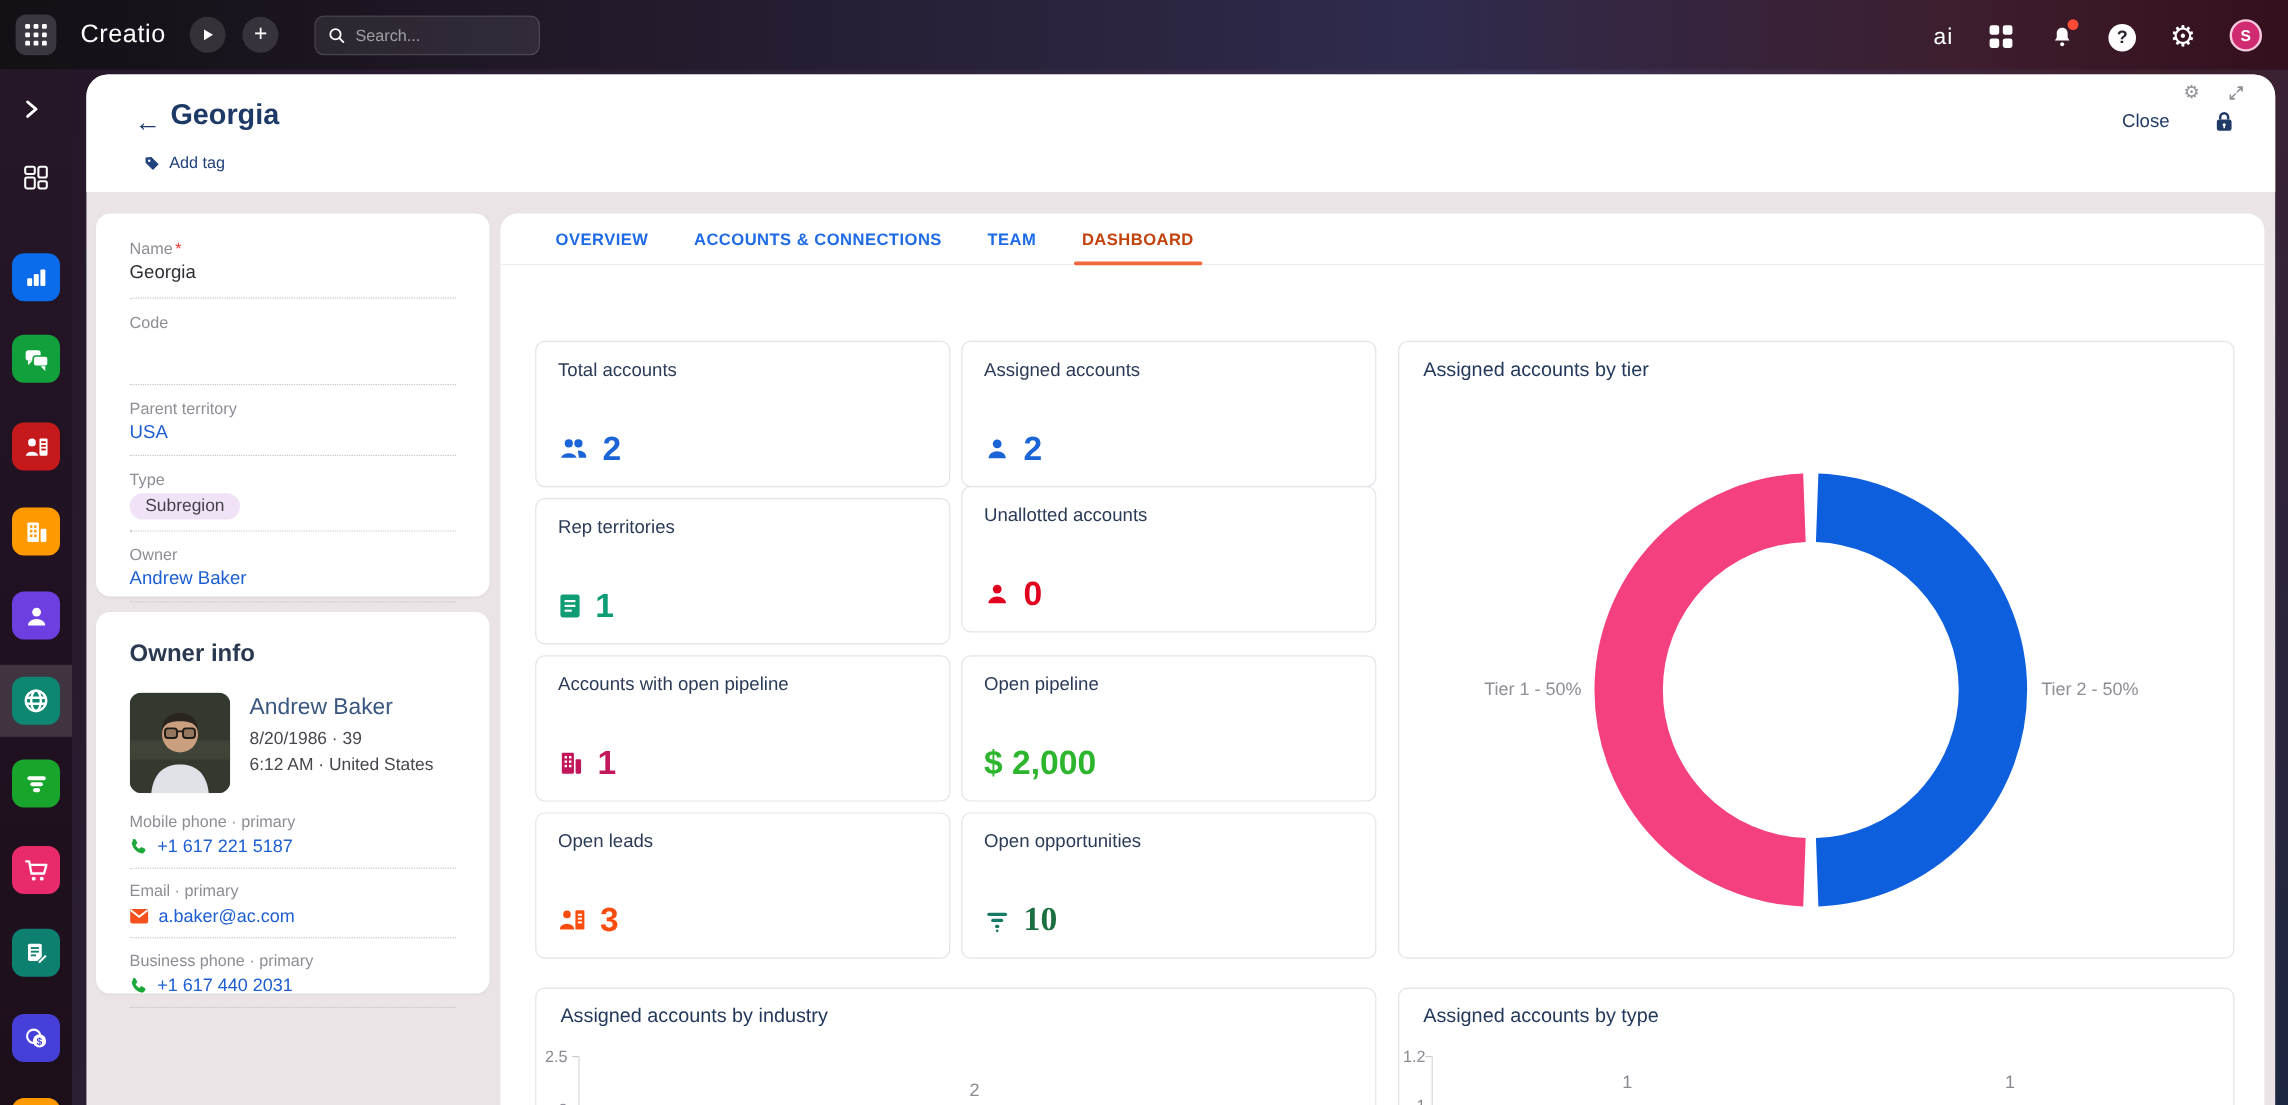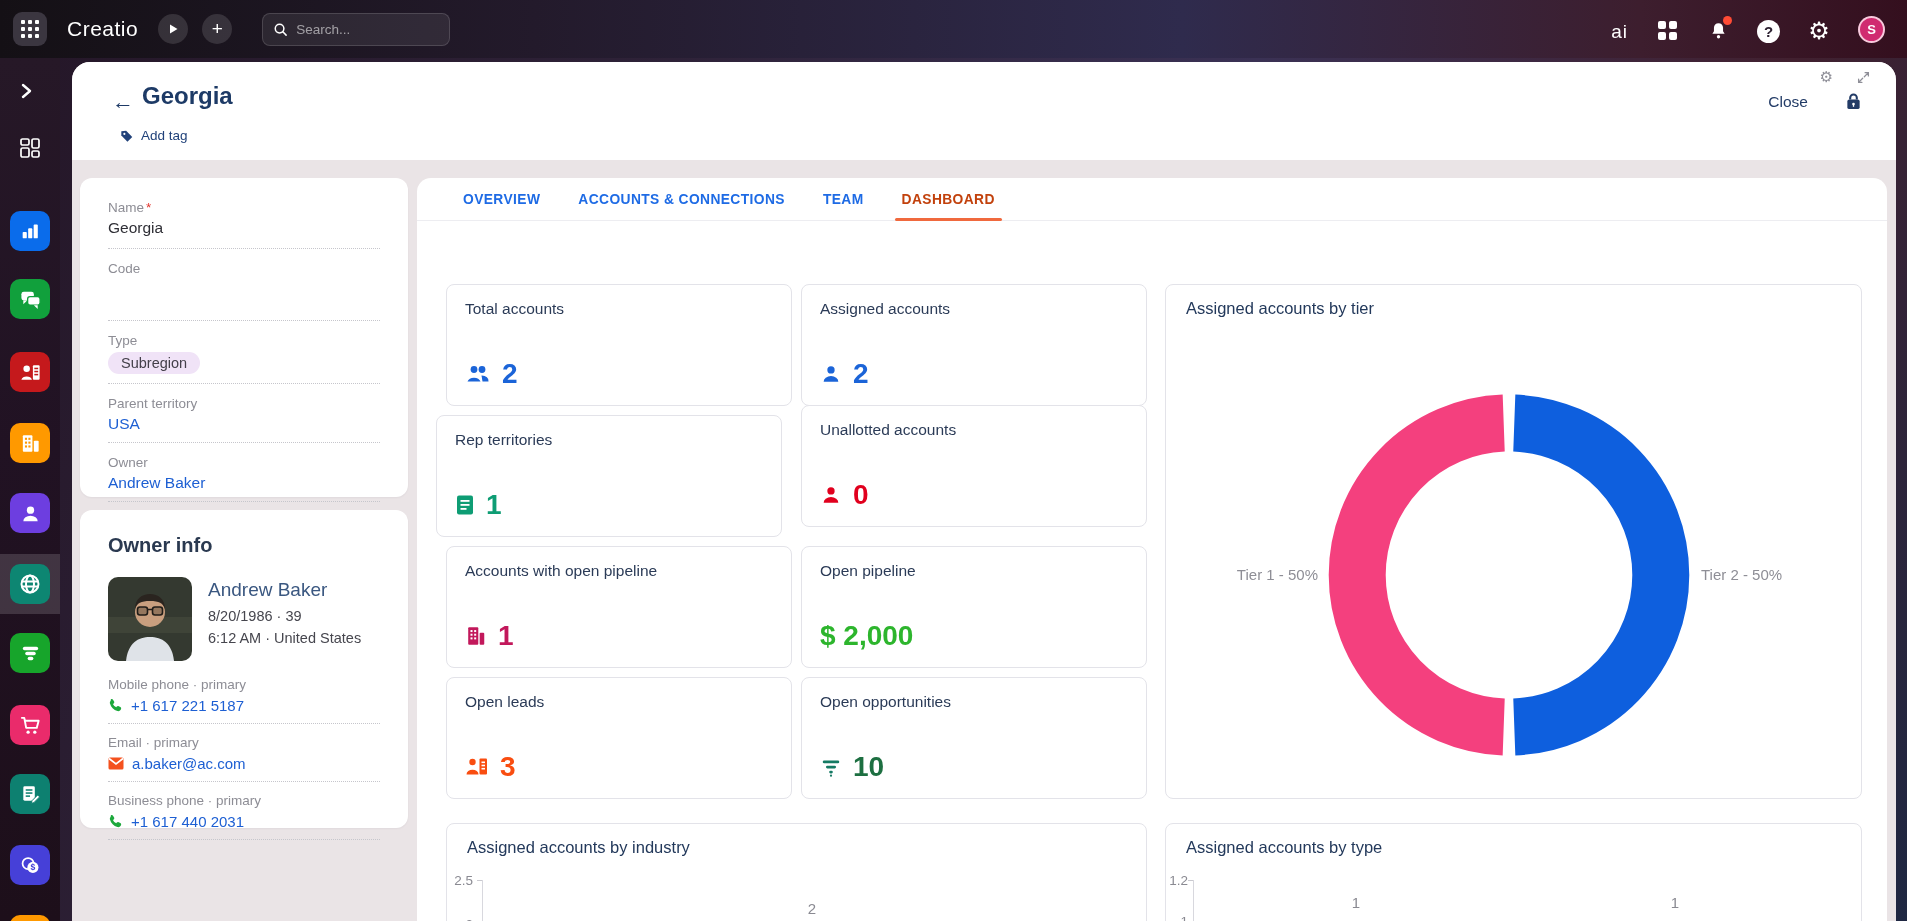--- a/index.html
+++ b/index.html
@@ -93,21 +93,21 @@
     height:3px; background:#f0693e; border-radius:2px; }
   .dash { position:relative; height:700px; }
 
   .mcard { position:absolute; width:346px; height:122px; background:#fff;
     border:1px solid #e3e3e9; border-radius:8px; padding:15px 18px; }
   .mlabel { font-size:15.5px; color:#2b3b57; }
   .mval { position:absolute; left:18px; bottom:15px; display:flex; align-items:center; gap:11px;
     font-size:28px; font-weight:bold; }
   .c-blue { color:#1b64d8; } .c-green { color:#0e9d74; } .c-red { color:#e1001e; }
   .c-crimson { color:#c2185b; } .c-bright { color:#2db52d;text-align:right; } .c-orange { color:#f94d10; }
-  .c-dgreen { color:#1d6f41; }
+  .c-dgreen { color:#1d6f41;font-family:Liberation Serif, serif; }
 
   .chart-card { position:absolute; background:#fff; border:1px solid #e3e3e9; border-radius:8px; }
   .chart-title { position:absolute; left:20px; top:14px; font-size:16.5px; color:#23395b; }
 
   .donut-card { left:748px; top:63px; width:697px; height:515px; }
   .donut-lbl { position:absolute; font-size:15px; color:#8e8e96; top:281px; }
   .donut-lbl.l1 { left:0; width:152px; text-align:right; }
   .donut-lbl.l2 { left:535px; }
 
   .bar-card-l { left:29px; top:602px; width:701px; height:400px; }
@@ -307,26 +307,26 @@
     <div class="panel-card fields-card">
       <div class="fgroup">
         <div class="flabel"><span>Name</span><span class="req">*</span></div>
         <div class="fvalue">Georgia</div>
       </div>
       <div class="fgroup" style="padding-bottom:20px">
         <div class="flabel">Code</div>
         <div class="fvalue"></div>
       </div>
       <div class="fgroup">
+        <div class="flabel">Parent territory</div>
+        <div class="flink">USA</div>
+      </div>
+      <div class="fgroup">
         <div class="flabel">Type</div>
         <span class="pill">Subregion</span>
-      </div>
-      <div class="fgroup">
-        <div class="flabel">Parent territory</div>
-        <div class="flink">USA</div>
       </div>
       <div class="fgroup">
         <div class="flabel">Owner</div>
         <div class="flink">Andrew Baker</div>
       </div>
     </div>
 
     <div class="panel-card owner-card">
       <div class="owner-title">Owner info</div>
       <div class="profile">
@@ -406,21 +406,21 @@
         <div class="mlabel">Assigned accounts</div>
         <div class="mval c-blue">
           <svg width="22" height="22" viewBox="0 0 24 24" fill="currentColor">
             <circle cx="12" cy="7.5" r="4"></circle>
               <path d="M4 20.5a8 6.2 0 0 1 16 0z"></path>
           </svg>
           <span>2</span>
         </div>
       </div>
 
-      <div class="mcard" style="left:19px;top:194px">
+      <div class="mcard" style="left:29px;top:194px">
         <div class="mlabel">Rep territories</div>
         <div class="mval c-green">
           <svg width="20" height="22" viewBox="0 0 20 22">
             <rect x="2" y="1.5" width="16" height="19" rx="2" fill="currentColor"></rect>
             <rect x="5.5" y="6" width="9" height="1.8" fill="#fff"></rect>
               <rect x="5.5" y="10" width="9" height="1.8" fill="#fff"></rect>
               <rect x="5.5" y="14" width="6" height="1.8" fill="#fff"></rect>
           </svg>
           <span>1</span>
         </div>

